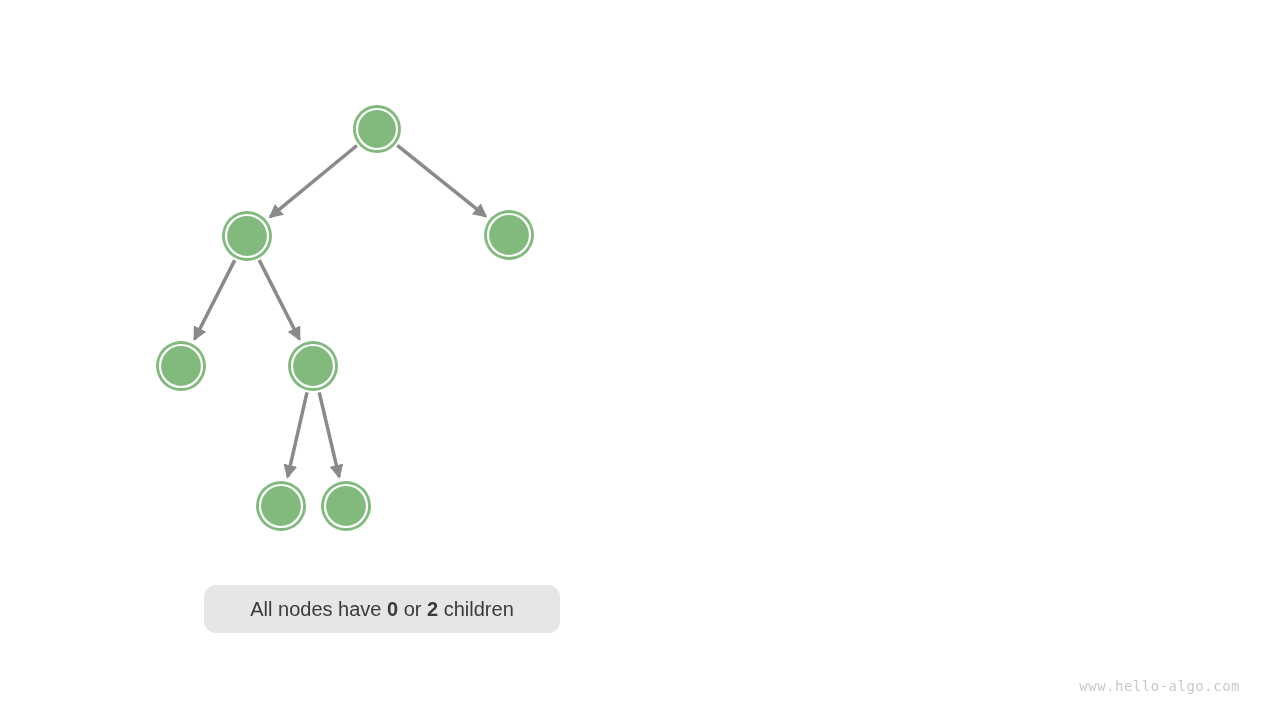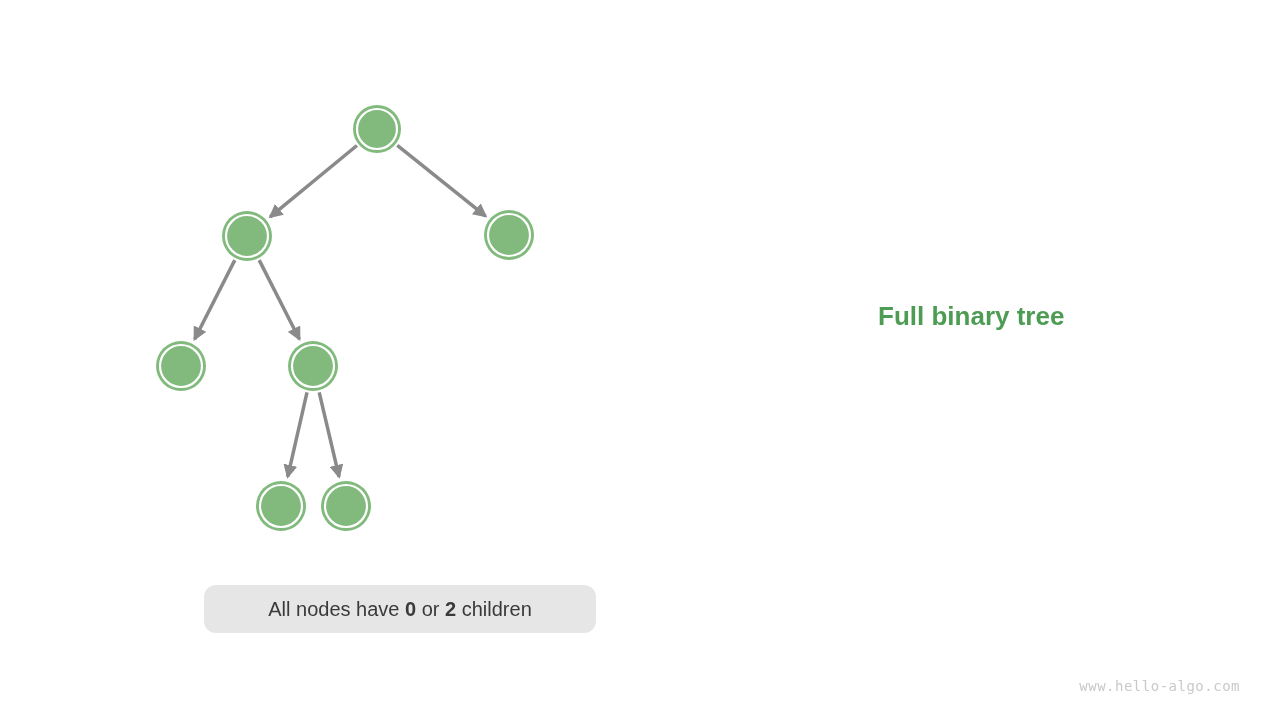--- a/index.html
+++ b/index.html
@@ -25,21 +25,21 @@
     left: 878px;
     top: 301px;
     font-size: 26px;
     font-weight: bold;
     white-space: nowrap;
   }
   .caption-box {
     position: absolute;
     left: 204px;
     top: 585px;
-    width: 392px;
+    width: 356px;
     height: 48px;
     border-radius: 12px;
     display: flex;
     align-items: center;
     justify-content: center;
     font-size: 20px;
     white-space: nowrap;
   }
   .caption-box .bold { font-weight: bold; }
   .watermark {
@@ -89,18 +89,17 @@
   </g>
   <g>
     <circle cx="281" cy="506" r="25" fill="#82ba7e"></circle>
     <circle cx="281" cy="506" r="21" fill="none" stroke="#ffffff" stroke-width="2.2"></circle>
   </g>
   <g>
     <circle cx="346" cy="506" r="25" fill="#82ba7e"></circle>
     <circle cx="346" cy="506" r="21" fill="none" stroke="#ffffff" stroke-width="2.2"></circle>
   </g>
     </svg>
-  <div class="diagram-title" style="color: rgb(77, 156, 83);">Full binary tree</div>
   <div class="caption-box" style="background: rgb(230, 230, 230); color: rgb(58, 58, 58);">
     <span id="caption-text"><span class="">All nodes have </span><span class="bold">0</span><span class=""> or </span><span class="bold">2</span><span class=""> children</span></span>
   </div>
   <div class="watermark" style="color: rgb(201, 201, 201); margin-left: 21px;">www.hello-algo.com</div>
 </div>
 
 </body></html>

